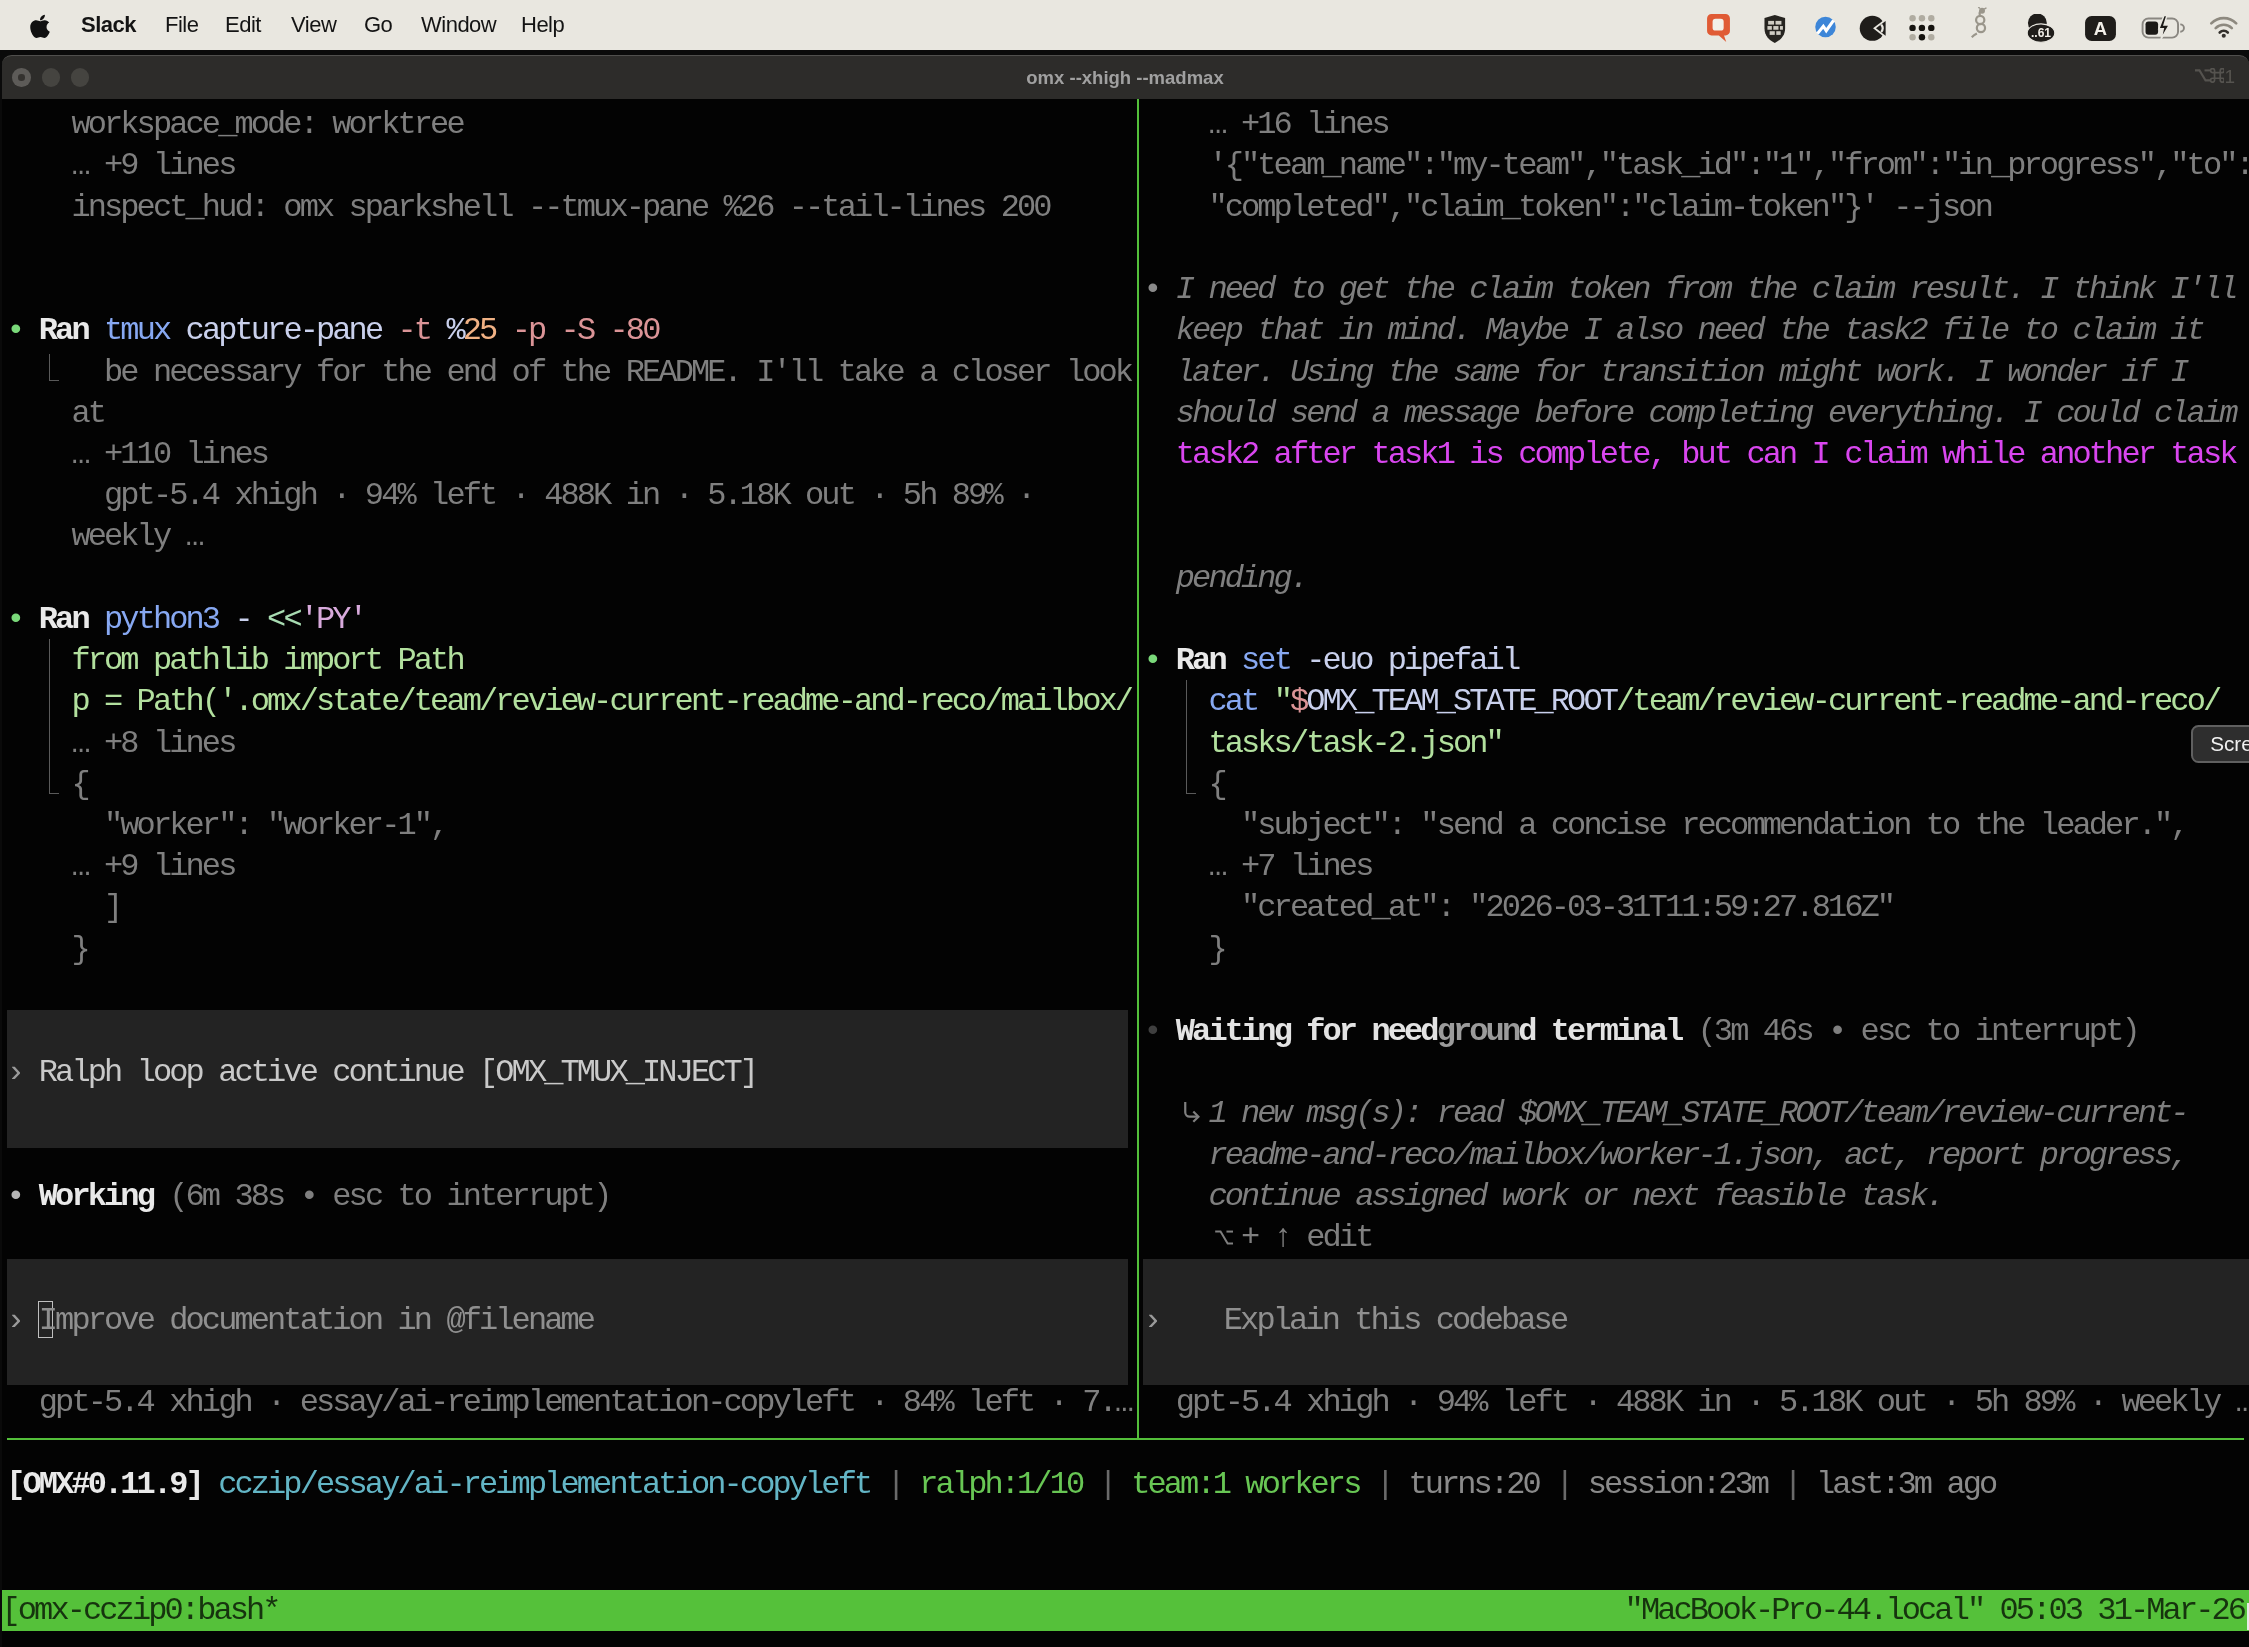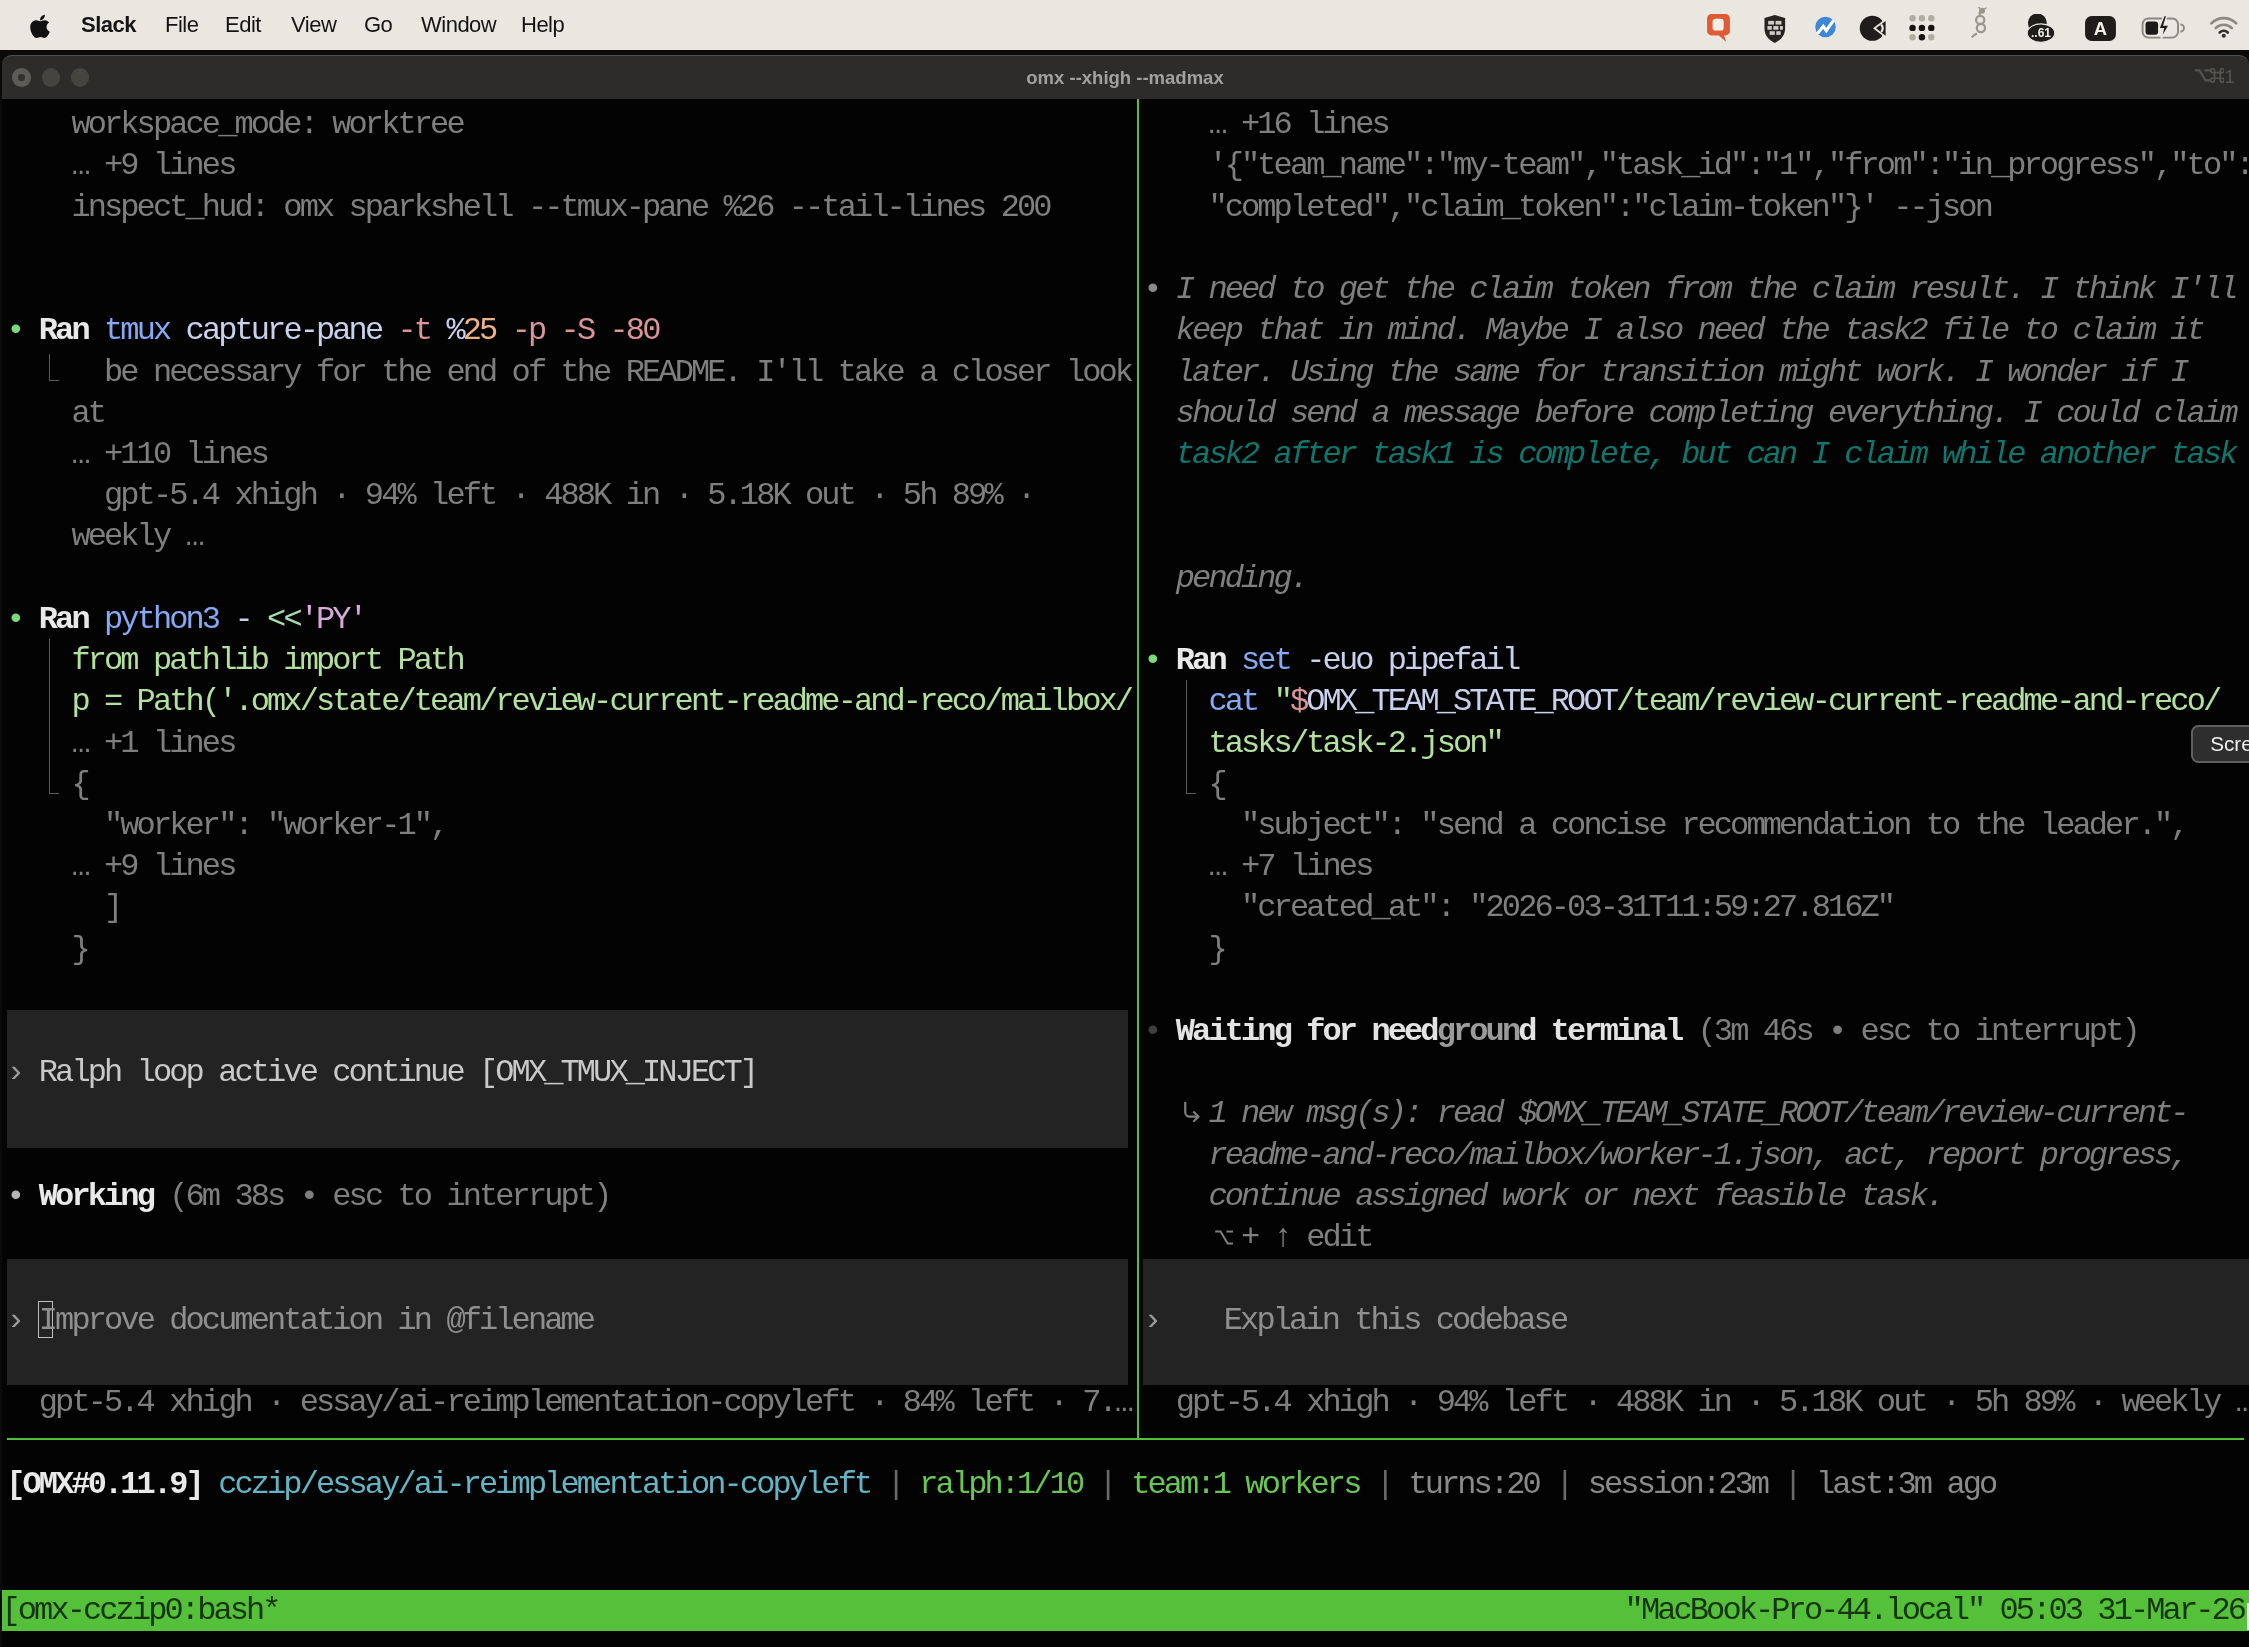--- a/index.html
+++ b/index.html
@@ -121,21 +121,21 @@
       <div class="tr" style="top:88px">    <span style="color:#7f7f7f;">inspect_hud: omx sparkshell --tmux-pane %26 --tail-lines 200</span></div>
       <div class="tr" style="top:211px"><span style="color:#7ad97a;">•</span> <span style="color:#e9e9e9;font-weight:bold;">Ran</span> <span style="color:#87a8f2;">tmux</span> <span style="color:#c9d0ec;">capture-pane</span> <span style="color:#db9497;">-t</span> <span style="color:#c9d0ec;">%</span><span style="color:#f0b184;">25</span> <span style="color:#db9497;">-p</span> <span style="color:#db9497;">-S</span> <span style="color:#db9497;">-80</span></div>
       <div class="tr" style="top:253px">      <span style="color:#7f7f7f;">be necessary for the end of the README. I'll take a closer look</span></div>
       <div class="tr" style="top:294px">    <span style="color:#7f7f7f;">at</span></div>
       <div class="tr" style="top:335px">    <span style="color:#7f7f7f;">… +110 lines</span></div>
       <div class="tr" style="top:376px">      <span style="color:#7f7f7f;">gpt-5.4 xhigh · 94% left · 488K in · 5.18K out · 5h 89% ·</span></div>
       <div class="tr" style="top:417px">    <span style="color:#7f7f7f;">weekly …</span></div>
       <div class="tr" style="top:500px"><span style="color:#7ad97a;">•</span> <span style="color:#e9e9e9;font-weight:bold;">Ran</span> <span style="color:#87a8f2;">python3</span> <span style="color:#c9d0ec;">-</span> <span style="color:#a8dcb2;">&lt;&lt;</span><span style="color:#d8aadc;">'PY'</span></div>
       <div class="tr" style="top:541px">    <span style="color:#b2e09e;">from pathlib import Path</span></div>
       <div class="tr" style="top:582px">    <span style="color:#b2e09e;">p = Path('.omx/state/team/review-current-readme-and-reco/mailbox/</span></div>
-      <div class="tr" style="top:624px">    <span style="color:#7f7f7f;">… +1 lines</span></div>
+      <div class="tr" style="top:624px">    <span style="color:#7f7f7f;">… +8 lines</span></div>
       <div class="tr" style="top:665px">    <span style="color:#7f7f7f;">{</span></div>
       <div class="tr" style="top:706px">      <span style="color:#7f7f7f;">"worker": "worker-1",</span></div>
       <div class="tr" style="top:747px">    <span style="color:#7f7f7f;">… +9 lines</span></div>
       <div class="tr" style="top:788px">      <span style="color:#7f7f7f;">]</span></div>
       <div class="tr" style="top:830px">    <span style="color:#7f7f7f;">}</span></div>
       <div class="tr" style="top:953px"><span style="color:#9a9a9a;">›</span> <span style="color:#c9c9c9;">Ralph loop active continue [OMX_TMUX_INJECT]</span></div>
       <div class="tr" style="top:1077px"><span style="color:#b5b5b5;">•</span> <span style="color:#e9e9e9;font-weight:bold;">Working</span> <span style="color:#7f7f7f;">(6m 38s • esc to interrupt)</span></div>
       <div class="tr" style="top:1201px"><span style="color:#9a9a9a;">›</span> <span style="color:#8f8f8f;">Improve documentation in @filename</span></div>
       <div class="tr" style="top:1283px">  <span style="color:#7f7f7f;">gpt-5.4 xhigh · essay/ai-reimplementation-copyleft · 84% left · 7.…</span></div>
   </div>
@@ -154,21 +154,21 @@
           <path d="M21 4h11"></path>
         </g>
       </svg>
     <div class="tr" style="top:5.2px">    <span style="color:#7f7f7f;">… +16 lines</span></div>
       <div class="tr" style="top:46px">    <span style="color:#7f7f7f;">'{"team_name":"my-team","task_id":"1","from":"in_progress","to":</span></div>
       <div class="tr" style="top:88px">    <span style="color:#7f7f7f;">"completed","claim_token":"claim-token"}' --json</span></div>
       <div class="tr" style="top:170px"><span style="color:#8a8a8a;">•</span> <span style="color:#7f7f7f;font-style:italic;">I need to get the claim token from the claim result. I think I'll</span></div>
       <div class="tr" style="top:211px">  <span style="color:#7f7f7f;font-style:italic;">keep that in mind. Maybe I also need the task2 file to claim it</span></div>
       <div class="tr" style="top:253px">  <span style="color:#7f7f7f;font-style:italic;">later. Using the same for transition might work. I wonder if I</span></div>
       <div class="tr" style="top:294px">  <span style="color:#7f7f7f;font-style:italic;">should send a message before completing everything. I could claim</span></div>
-      <div class="tr" style="top:335px">  <span style="color:#0f766e;font-style:italic;text-align:center;">task2 after task1 is complete, but can I claim while another task</span></div>
+      <div class="tr" style="top:335px">  <span style="color:#d946ef;text-align:center;">task2 after task1 is complete, but can I claim while another task</span></div>
       <div class="tr" style="top:459px">  <span style="color:#7f7f7f;font-style:italic;">pending.</span></div>
       <div class="tr" style="top:582px">    <span style="color:#87a8f2;">cat</span> <span style="color:#b2e09e;">"</span><span style="color:#db9497;">$</span><span style="color:#c9d0ec;">OMX_TEAM_STATE_ROOT</span><span style="color:#b2e09e;">/team/review-current-readme-and-reco/</span></div>
       <div class="tr" style="top:541px"><span style="color:#7ad97a;">•</span> <span style="color:#e9e9e9;font-weight:bold;">Ran</span> <span style="color:#87a8f2;">set</span> <span style="color:#c9d0ec;">-euo pipefail</span></div>
       <div class="tr" style="top:624px">    <span style="color:#b2e09e;">tasks/task-2.json"</span></div>
       <div class="tr" style="top:665px">    <span style="color:#7f7f7f;">{</span></div>
       <div class="tr" style="top:706px">      <span style="color:#7f7f7f;">"subject": "send a concise recommendation to the leader.",</span></div>
       <div class="tr" style="top:747px">    <span style="color:#7f7f7f;">… +7 lines</span></div>
       <div class="tr" style="top:788px">      <span style="color:#7f7f7f;">"created_at": "2026-03-31T11:59:27.816Z"</span></div>
       <div class="tr" style="top:830px">    <span style="color:#7f7f7f;">}</span></div>
       <div class="tr" style="top:912px"><span style="color:#3f3f3f;">•</span> <span style="color:#e3e3e3;font-weight:bold;">Waiting for need</span><span style="color:#9b9b9b;font-weight:bold;">groun</span><span style="color:#e3e3e3;font-weight:bold;">d terminal</span> <span style="color:#7f7f7f;">(3m 46s • esc to interrupt)</span></div>

